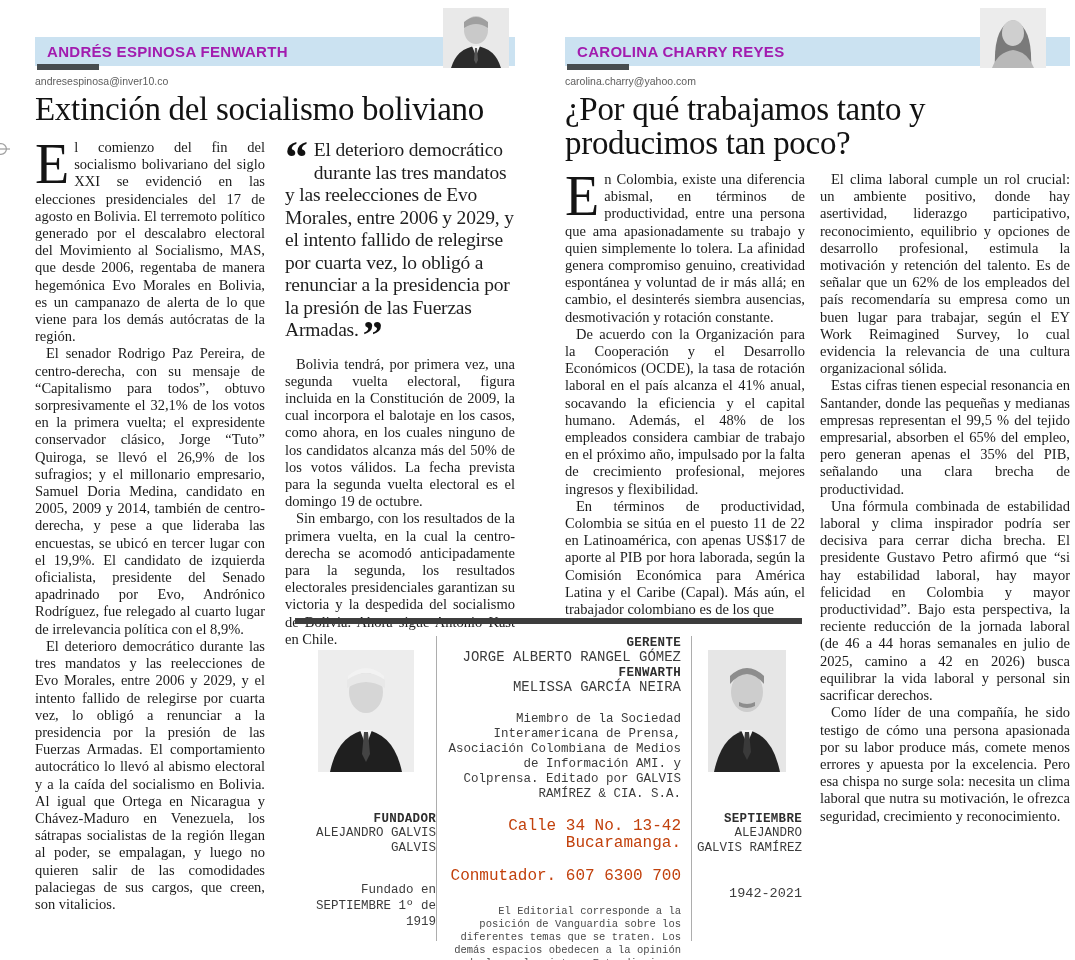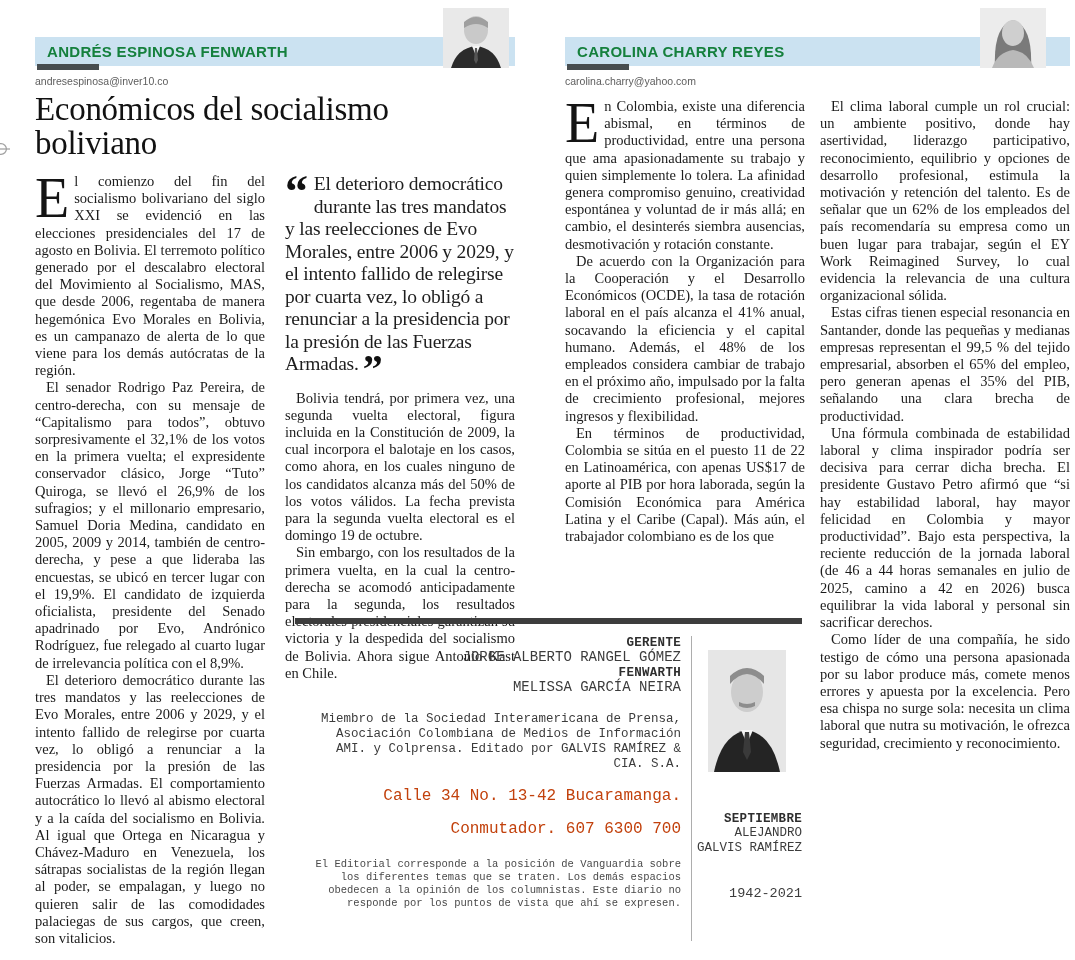--- a/index.html
+++ b/index.html
@@ -11,21 +11,21 @@
   .reg-mark { position:absolute; left:-8px; top:140px; width:18px; height:18px; opacity:.55; }
 
   
   .article { position:absolute; top:5px; }
   .article.left  { left:35px;  width:480px; }
   .article.right { left:565px; width:505px; }
 
   .byline-band { position:relative; margin-top:32px; height:29px; background:#cbe2f1; }
   .author-name { display:inline-block; padding-left:12px; line-height:29px;
                  font-family:"Liberation Sans", sans-serif; font-weight:700; font-size:15px;
-                 letter-spacing:.3px; color:#15803d; }
+                 letter-spacing:.3px; color:#a21caf; }
   .band-underbar { position:absolute; left:2px; bottom:-4px; width:62px; height:6px; background:#474d50; }
   .headshot { position:absolute; top:-29px; width:66px; height:60px; overflow:hidden; }
   .article.left  .headshot { left:408px; }
   .article.right .headshot { left:415px; }
   .headshot svg { display:block; width:100%; height:100%; }
 
   .email { margin-top:9px; font-family:"Liberation Sans", sans-serif; font-size:10.5px; color:#5d5d5d; }
   .title { margin-top:5px; font-weight:400; font-size:33px; line-height:34px; color:#121212;
            letter-spacing:-.3px; }
 
@@ -92,21 +92,21 @@
             <rect width="66" height="60" fill="#e9e9e9"></rect>
             <ellipse cx="33" cy="22" rx="12" ry="14" fill="#c9c9c9"></ellipse>
             <path d="M21 14 Q33 4 45 14 L45 20 Q33 12 21 20 Z" fill="#9f9f9f"></path>
             <path d="M8 60 Q14 40 33 38 Q52 40 58 60 Z" fill="#2b2b2b"></path>
             <path d="M29 38 L33 48 L37 38 Z" fill="#f4f4f4"></path>
             <path d="M32 40 L34 40 L35 52 L33 56 L31 52 Z" fill="#555"></path>
           </svg>
         </div>
       </div>
       <div class="email">andresespinosa@inver10.co</div>
-      <h1 class="title">Económicos del socialismo boliviano</h1>
+      <h1 class="title">Extinción del socialismo boliviano</h1>
     </header>
     <div class="body">
       <div class="col">
         <p class="first"><span class="dropcap">E</span><span>l comienzo del fin del socialismo bolivariano del siglo XXI se evidenció en las elecciones presidenciales del 17 de agosto en Bolivia. El terremoto político generado por el descalabro electoral del Movimiento al Socialismo, MAS, que desde 2006, regentaba de manera hegemónica Evo Morales en Bolivia, es un campanazo de alerta de lo que viene para los demás autócratas de la región.</span></p>
         <p class="indent">El senador Rodrigo Paz Pereira, de centro-derecha, con su mensaje de “Capitalismo para todos”, obtuvo sorpresivamente el 32,1% de los votos en la primera vuelta; el expresidente conservador clásico, Jorge “Tuto” Quiroga, se llevó el 26,9% de los sufragios; y el millonario empresario, Samuel Doria Medina, candidato en 2005, 2009 y 2014, también de centro-derecha, y pese a que lideraba las encuestas, se ubicó en tercer lugar con el 19,9%. El candidato de izquierda oficialista, presidente del Senado apadrinado por Evo, Andrónico Rodríguez, fue relegado al cuarto lugar de irrelevancia política con el 8,9%.</p>
         <p class="indent">El deterioro democrático durante las tres mandatos y las reelecciones de Evo Morales, entre 2006 y 2029, y el intento fallido de relegirse por cuarta vez, lo obligó a renunciar a la presidencia por la presión de las Fuerzas Armadas. El comportamiento autocrático lo llevó al abismo electoral y a la caída del socialismo en Bolivia. Al igual que Ortega en Nicaragua y Chávez-Maduro en Venezuela, los sátrapas socialistas de la región llegan al poder, se empalagan, y luego no quieren salir de las comodidades palaciegas de sus cargos, que creen, son vitalicios.</p>
       </div>
       <div class="col">
         <blockquote class="pullquote">
           <span class="oq">“</span><span>El deterioro democrático durante las tres mandatos y las reelecciones de Evo Morales, entre 2006 y 2029, y el intento fallido de relegirse por cuarta vez, lo obligó a renunciar a la presidencia por la presión de las Fuerzas Armadas.</span><span class="cq">”</span>
@@ -125,40 +125,57 @@
         <div class="headshot">
           <svg viewBox="0 0 66 60">
             <rect width="66" height="60" fill="#ececec"></rect>
             <path d="M15 60 Q13 18 33 12 Q53 18 51 60 Z" fill="#7a7a7a"></path>
             <ellipse cx="33" cy="25" rx="11" ry="13" fill="#cfcfcf"></ellipse>
             <path d="M12 60 Q18 44 33 42 Q48 44 54 60 Z" fill="#b9b9b9"></path>
           </svg>
         </div>
       </div>
       <div class="email">carolina.charry@yahoo.com</div>
+      <h1 class="title">¿Por qué trabajamos tanto y producimos tan poco?</h1>
     </header>
     <div class="body">
       <div class="col col-1">
         <p class="first"><span class="dropcap">E</span><span>n Colombia, existe una diferencia abismal, en términos de productividad, entre una persona que ama apasionadamente su trabajo y quien simplemente lo tolera. La afinidad genera compromiso genuino, creatividad espontánea y voluntad de ir más allá; en cambio, el desinterés siembra ausencias, desmotivación y rotación constante.</span></p>
         <p class="indent">De acuerdo con la Organización para la Cooperación y el Desarrollo Económicos (OCDE), la tasa de rotación laboral en el país alcanza el 41% anual, socavando la eficiencia y el capital humano. Además, el 48% de los empleados considera cambiar de trabajo en el próximo año, impulsado por la falta de crecimiento profesional, mejores ingresos y flexibilidad.</p>
         <p class="indent">En términos de productividad, Colombia se sitúa en el puesto 11 de 22 en Latinoamérica, con apenas US$17 de aporte al PIB por hora laborada, según la Comisión Económica para América Latina y el Caribe (Capal). Más aún, el trabajador colombiano es de los que</p>
       </div>
       <div class="col col-2">
         <p class="indent">El clima laboral cumple un rol crucial: un ambiente positivo, donde hay asertividad, liderazgo participativo, reconocimiento, equilibrio y opciones de desarrollo profesional, estimula la motivación y retención del talento. Es de señalar que un 62% de los empleados del país recomendaría su empresa como un buen lugar para trabajar, según el EY Work Reimagined Survey, lo cual evidencia la relevancia de una cultura organizacional sólida.</p>
         <p class="indent">Estas cifras tienen especial resonancia en Santander, donde las pequeñas y medianas empresas representan el 99,5 % del tejido empresarial, absorben el 65% del empleo, pero generan apenas el 35% del PIB, señalando una clara brecha de productividad.</p>
         <p class="indent">Una fórmula combinada de estabilidad laboral y clima inspirador podría ser decisiva para cerrar dicha brecha. El presidente Gustavo Petro afirmó que “si hay estabilidad laboral, hay mayor felicidad en Colombia y mayor productividad”. Bajo esta perspectiva, la reciente reducción de la jornada laboral (de 46 a 44 horas semanales en julio de 2025, camino a 42 en 2026) busca equilibrar la vida laboral y personal sin sacrificar derechos.</p>
         <p class="indent">Como líder de una compañía, he sido testigo de cómo una persona apasionada por su labor produce más, comete menos errores y apuesta por la excelencia. Pero esa chispa no surge sola: necesita un clima laboral que nutra su motivación, le ofrezca seguridad, crecimiento y reconocimiento.</p>
       </div>
     </div>
   </section>
 
   <section class="masthead">
     <div class="m-rule"></div>
     <div class="m-grid">
 
+      <div class="m-cell c1">
+        <div class="portrait big">
+          <svg viewBox="0 0 96 122">
+            <rect width="96" height="122" fill="#ededed"></rect>
+            <ellipse cx="48" cy="42" rx="17" ry="21" fill="#d6d6d6"></ellipse>
+            <path d="M30 32 Q48 14 66 32 L66 26 Q48 10 30 26 Z" fill="#f2f2f2"></path>
+            <path d="M29 30 Q48 16 67 30 L67 38 Q48 26 29 38 Z" fill="#e8e8e8"></path>
+            <path d="M12 122 Q20 84 48 80 Q76 84 84 122 Z" fill="#1f1f1f"></path>
+            <path d="M42 80 L48 96 L54 80 Z" fill="#f5f5f5"></path>
+            <path d="M46 82 L50 82 L52 104 L48 112 L44 104 Z" fill="#444"></path>
+          </svg>
+        </div>
+        <div class="m-label">FUNDADOR</div>
+        <div class="m-name">ALEJANDRO GALVIS GALVIS</div>
+        <div class="m-founded">Fundado en SEPTIEMBRE 1º de 1919</div>
+      </div>
 
       <div class="m-cell c2">
         <div class="m-label">GERENTE</div>
         <div class="m-line">JORGE ALBERTO RANGEL GÓMEZ</div>
         <div class="m-label">FENWARTH</div>
         <div class="m-line">MELISSA GARCÍA NEIRA</div>
         <div class="m-membership">Miembro de la Sociedad Interamericana de Prensa, Asociación Colombiana de Medios de Información AMI. y Colprensa. Editado por GALVIS RAMÍREZ &amp; CIA. S.A.</div>
         <div class="m-address">Calle 34 No. 13-42 Bucaramanga.</div>
         <div class="m-address">Conmutador. 607 6300 700</div>
         <div class="m-disclaimer">El Editorial corresponde a la posición de Vanguardia sobre los diferentes temas que se traten. Los demás espacios obedecen a la opinión de los columnistas. Este diario no responde por los puntos de vista que ahí se expresen.</div>

